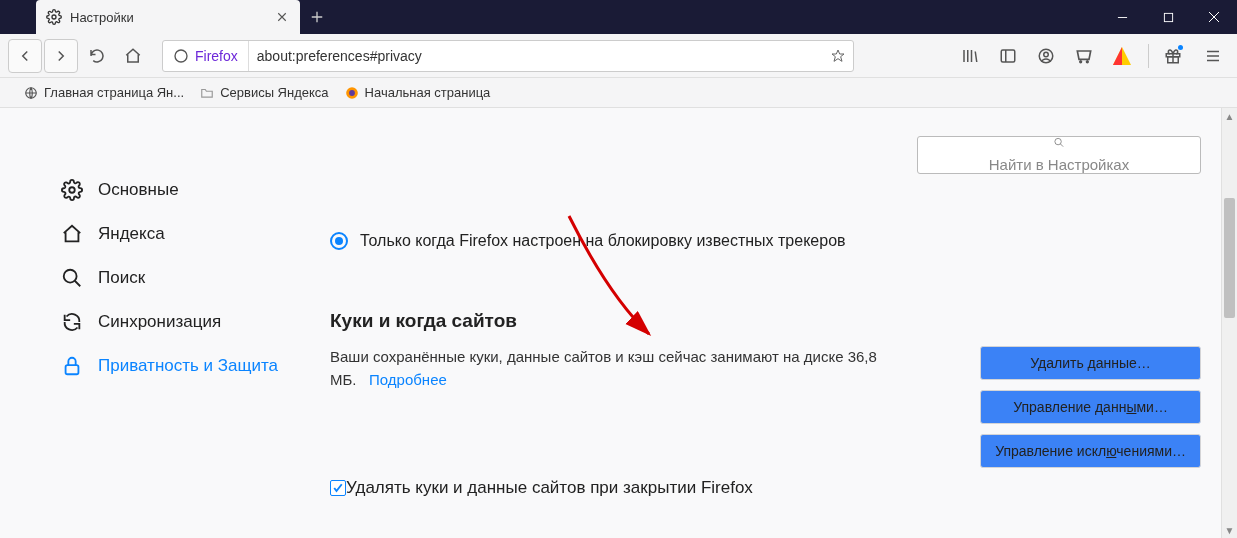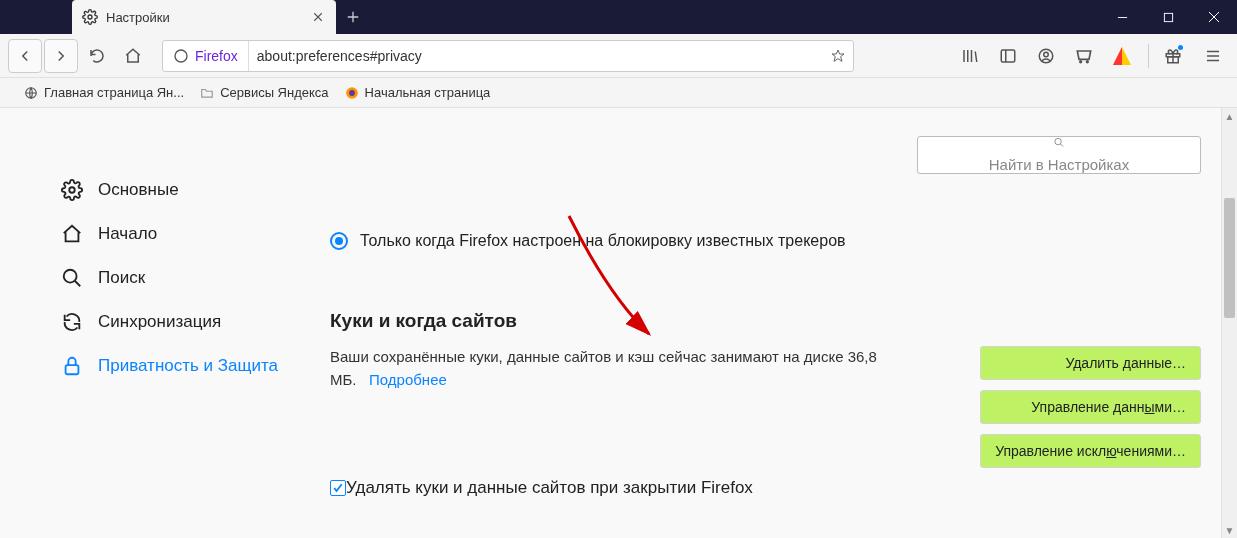--- a/index.html
+++ b/index.html
@@ -1,20 +1,20 @@
 <!DOCTYPE html>
 <html><head>
 <meta charset="utf-8">
 <style>
   * { box-sizing: border-box; margin: 0; padding: 0; font-family: "Segoe UI", Arial, sans-serif; }
   body { width: 1237px; height: 538px; overflow: hidden; background: #f9f9fa; }
 
   
   .titlebar { height: 34px; background: #1a1b36; display: flex; align-items: flex-end; }
-  .tabs { display: flex; align-items: flex-end; padding-left: 72px; flex: 1; }
+  .tabs { display: flex; align-items: flex-end; padding-left: 36px; flex: 1; }
   .tab { height: 34px; width: 264px; background: #f5f5f6; border-top-left-radius: 4px; border-top-right-radius: 4px; display: flex; align-items: center; padding: 0 10px; gap: 8px; color: #333; font-size: 13px; }
   .tab .gear { width: 16px; height: 16px; }
   .tab-label { flex: 1; }
   .tab-close { width: 16px; height: 16px; display: flex; align-items: center; justify-content: center; color: #555; }
   .newtab { width: 34px; height: 34px; display: flex; align-items: center; justify-content: center; color: #ccc; font-size: 20px; }
   .winctrl { display: flex; align-items: center; height: 34px; }
   .winbtn { width: 46px; height: 34px; display: flex; align-items: center; justify-content: center; color: #fff; }
   .winbtn svg { stroke: #fff; }
 
   
@@ -53,21 +53,21 @@
   .radio-row { display: flex; align-items: center; gap: 12px; margin-top: 94px; font-size: 16px; color: #222; }
   .radio { width: 18px; height: 18px; border: 2px solid #0a84ff; border-radius: 50%; display: flex; align-items: center; justify-content: center; }
   .radio .dot { width: 8px; height: 8px; background: #0a84ff; border-radius: 50%; }
 
   .section { margin-top: 60px; }
   .section h2 { font-size: 19px; font-weight: 600; color: #222; margin-bottom: 14px; }
   .desc-row { display: flex; align-items: flex-start; gap: 20px; }
   .desc { font-size: 15px; color: #333; line-height: 1.5; max-width: 560px; }
   .link { color: #0a84ff; cursor: pointer; }
   .btncol { display: flex; flex-direction: column; gap: 10px; margin-left: auto; margin-right: 6px; }
-  .graybtn { min-width: 182px; height: 34px; background: #bef264; border: 1px solid #d4d4d6; border-radius: 3px; font-size: 14px; color: #222; display: flex; align-items: center; justify-content: flex-end; padding: 0 14px; white-space: nowrap; }
+  .graybtn { min-width: 182px; height: 34px; background: #3b82f6; border: 1px solid #d4d4d6; border-radius: 3px; font-size: 14px; color: #222; display: flex; align-items: center; justify-content: center; padding: 0 14px; white-space: nowrap; }
   .check-row { display: flex; align-items: center; margin-top: 10px; font-size: 17px; color: #222; }
   .checkbox { width: 16px; height: 16px; border: 1px solid #0a84ff; border-radius: 2px; display: flex; align-items: center; justify-content: center; background: #fff; }
   .checkbox svg { width: 12px; height: 12px; stroke: #0a84ff; stroke-width: 2.5; fill: none; }
 
   
   .red-arrow { position: absolute; left: 259px; top: 98px; pointer-events: none; }
 
   .u { text-decoration: underline; }
 </style>
 </head>
@@ -230,21 +230,21 @@
           </svg>
         </span>
       <span>Основные</span>
     </div>
     <div class="sidebar-item">
       <span class="sicon">
           <svg viewBox="0 0 24 24" width="22" height="22" fill="none" stroke="#222" stroke-width="2">
             <path d="M3 11l9-8 9 8M5 10v10h14V10"></path>
           </svg>
         </span>
-      <span>Начало</span>
+      <span>Яндекса</span>
     </div>
     <div class="sidebar-item">
       <span class="sicon">
           <svg viewBox="0 0 24 24" width="22" height="22" fill="none" stroke="#222" stroke-width="2">
             <circle cx="10" cy="10" r="7"></circle>
             <path d="M21 21l-6-6"></path>
           </svg>
         </span>
       <span>Поиск</span>
     </div>

